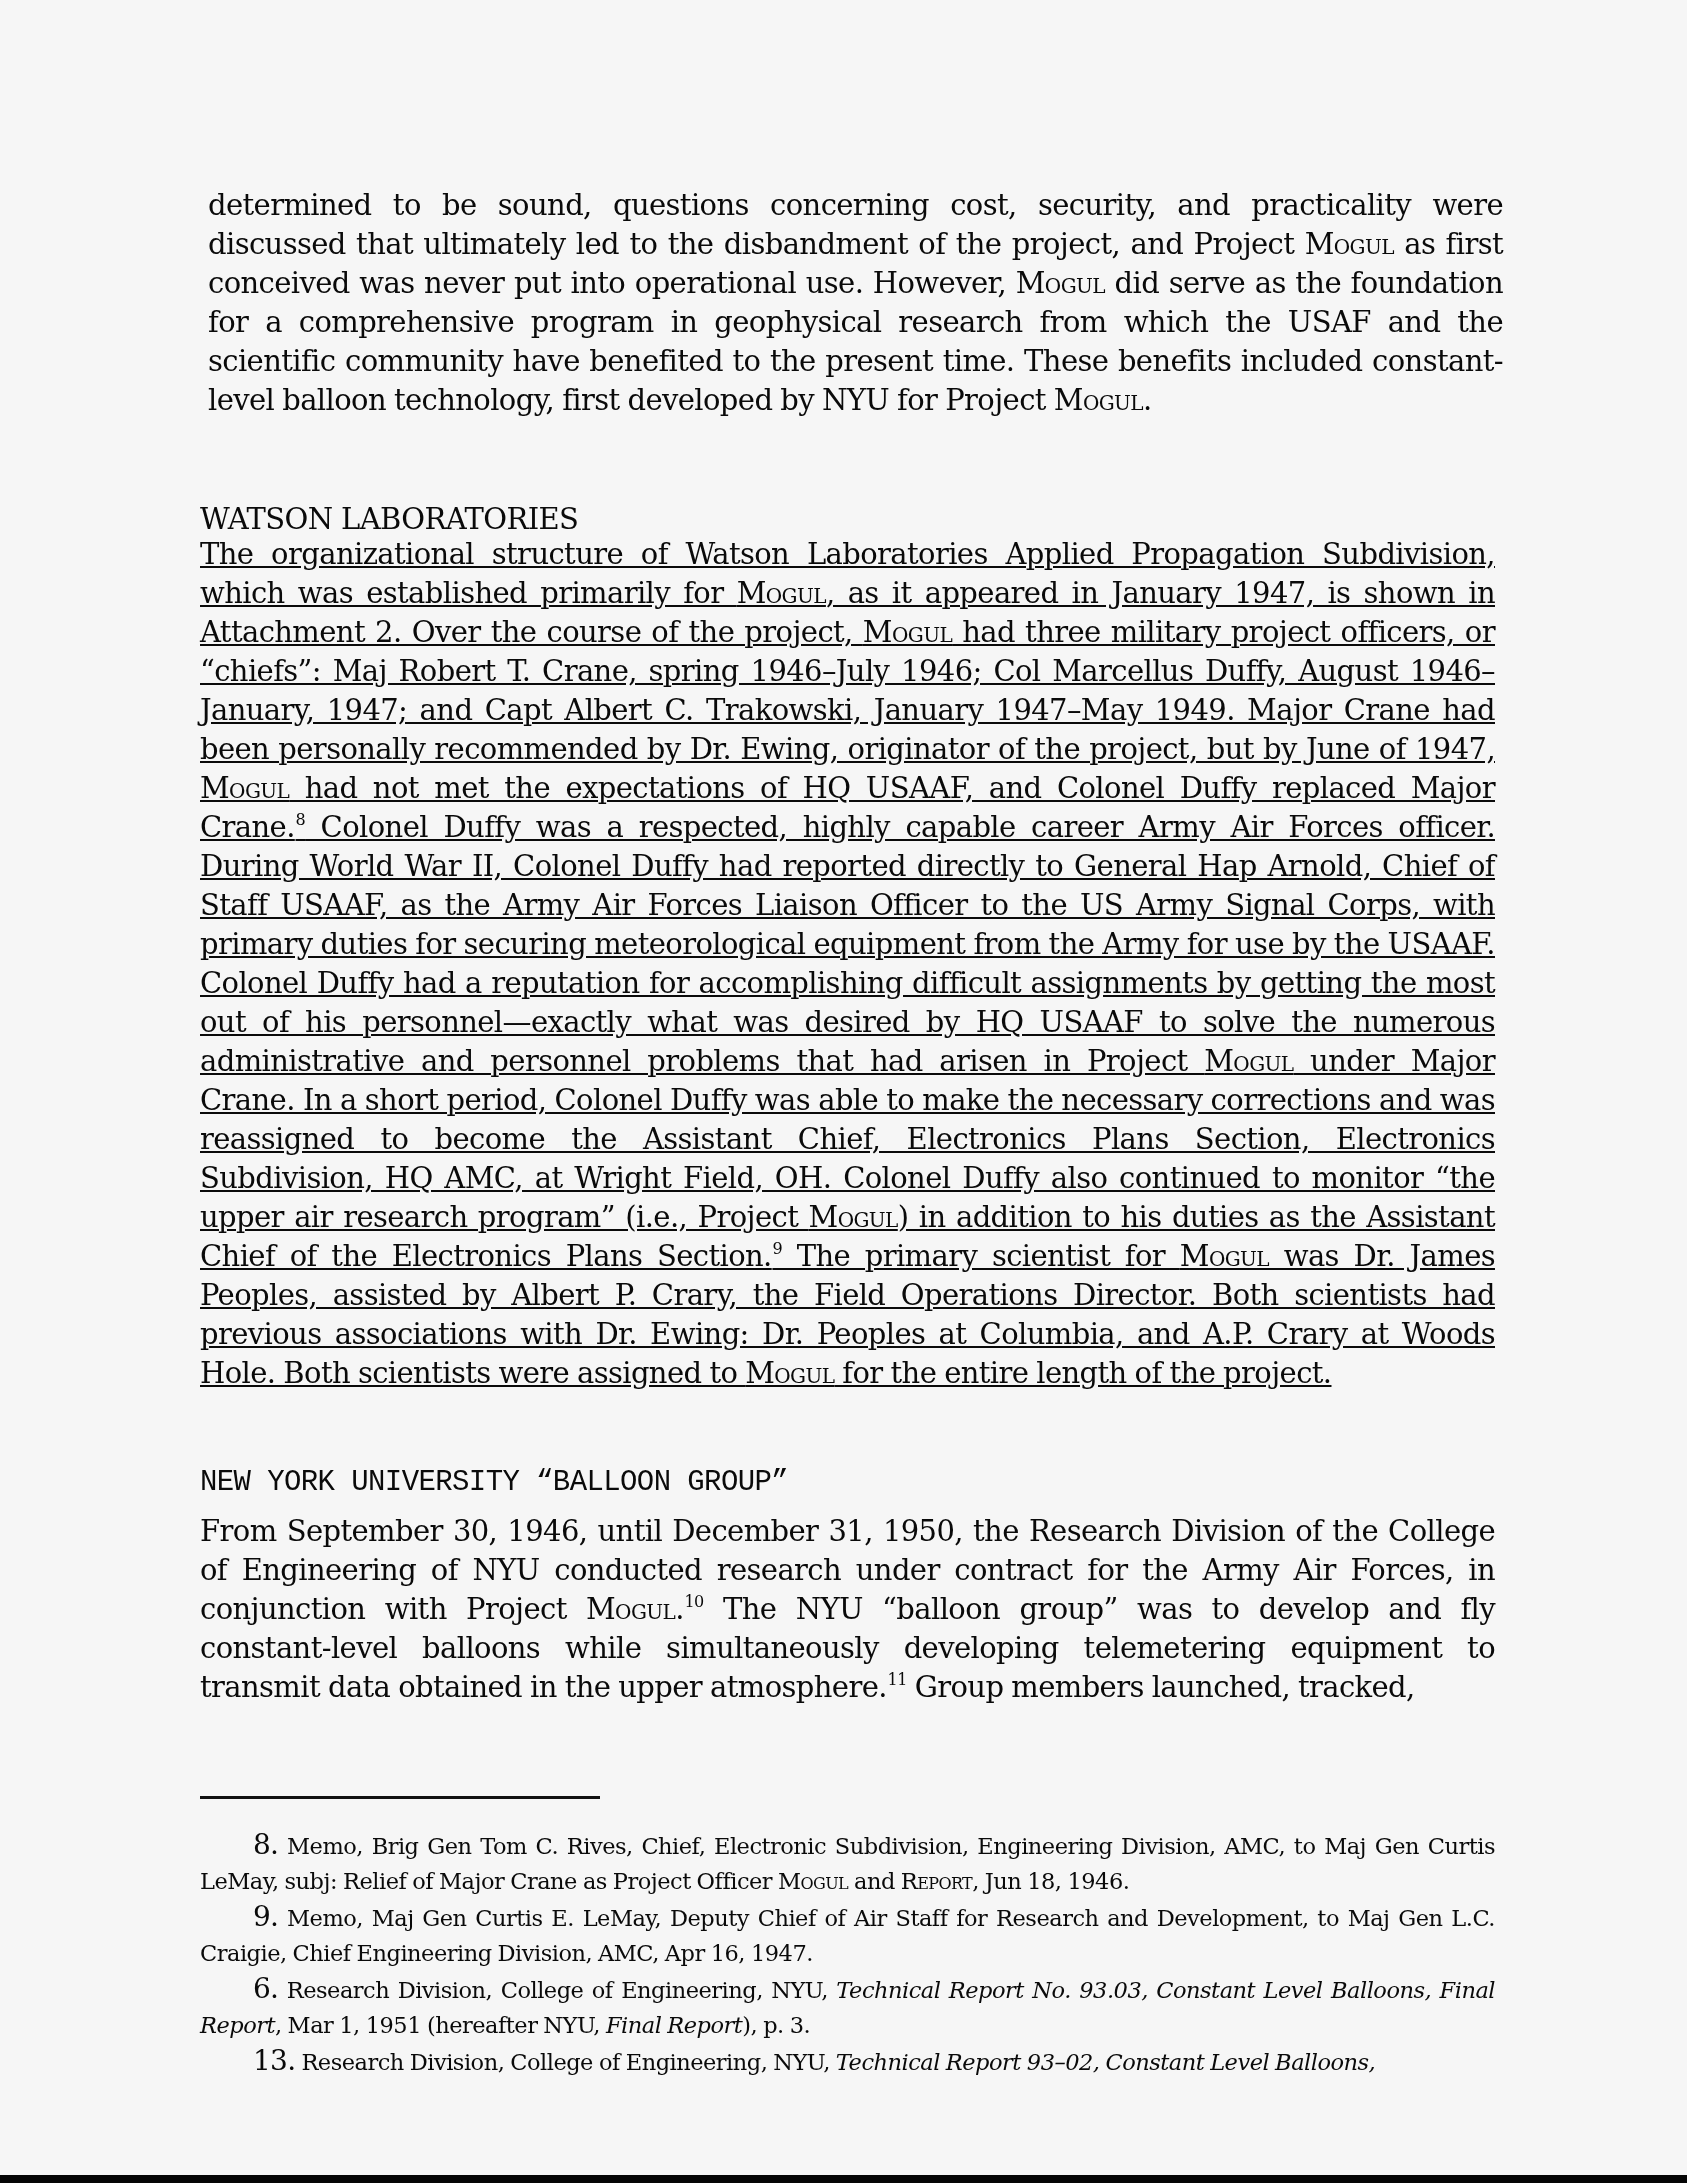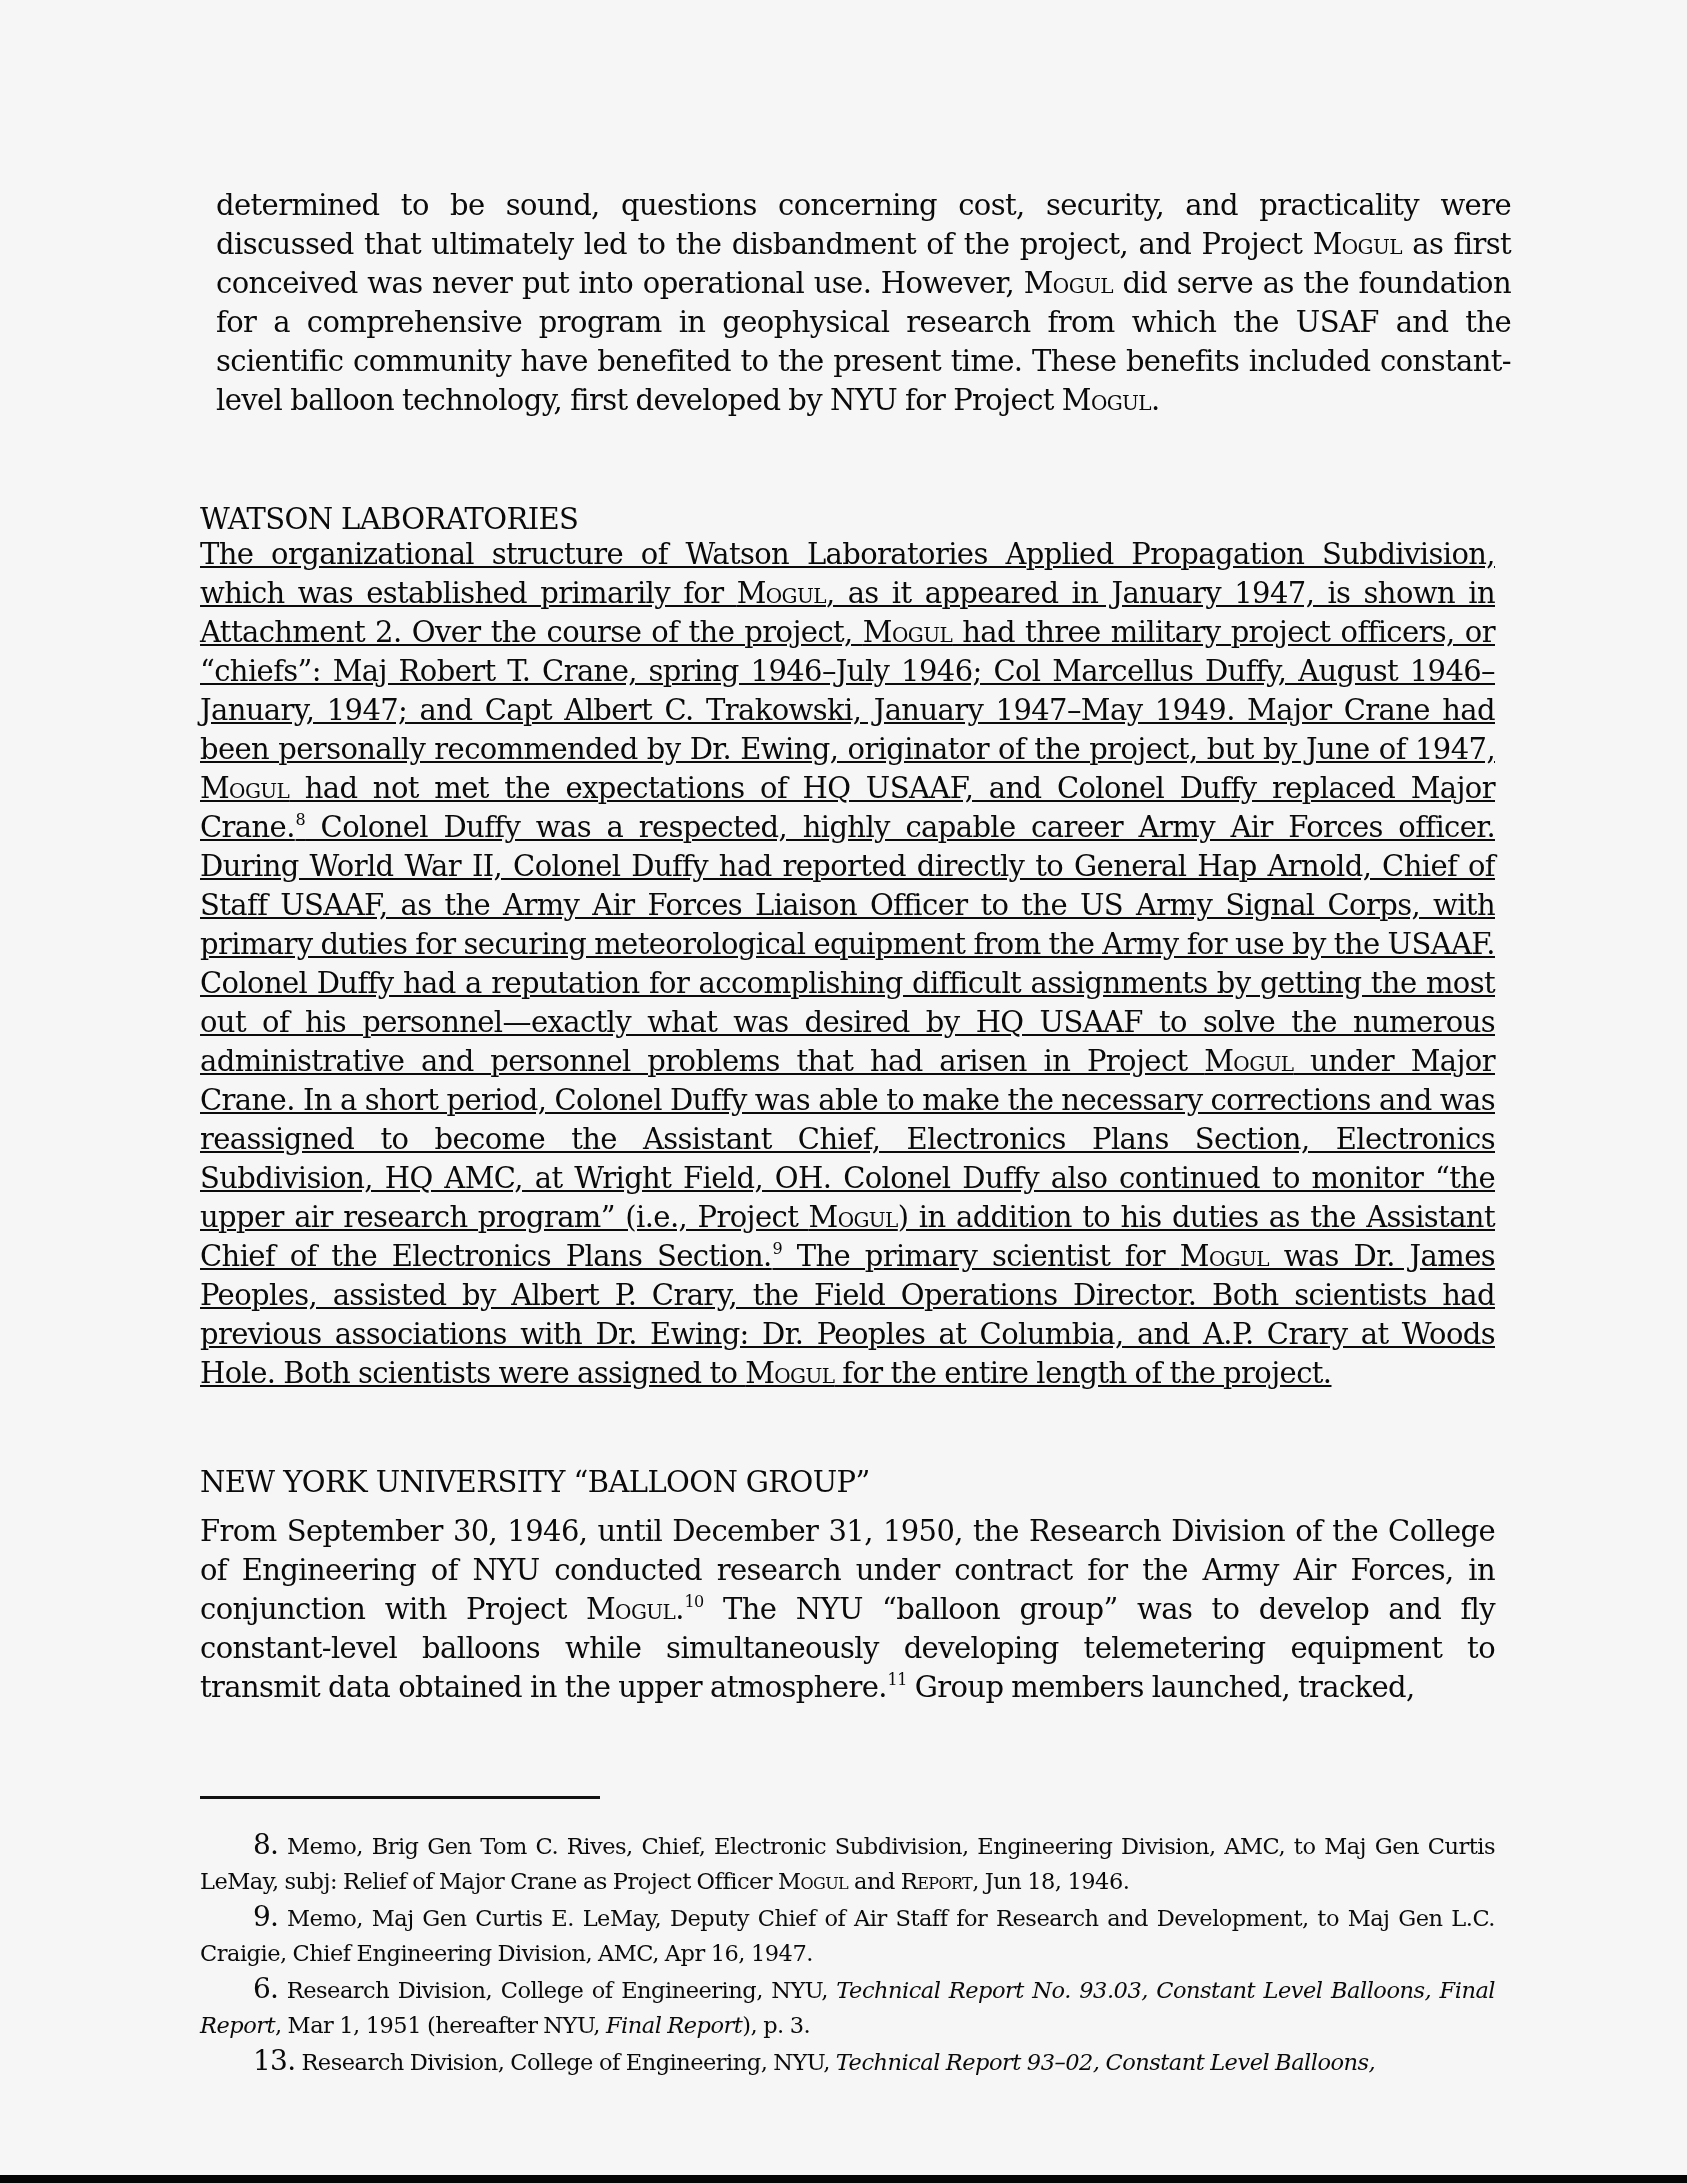--- a/index.html
+++ b/index.html
@@ -24,35 +24,35 @@
   .body-text {
     font-family: "DejaVu Serif", "Liberation Serif", serif;
     font-size: 29px;
     line-height: 39px;
     text-align: justify;
     text-align-last: left;
     letter-spacing: -0.6px;
     word-spacing: -0.7px;
     margin: 0;
   }
-  .para1 { position: absolute; top: 186px; left: 16px; width: 1295px; }
+  .para1 { position: absolute; top: 186px; left: 8px; width: 1295px; }
   .heading {
     position: absolute;
     left: 0;
     font-family: "DejaVu Serif", "Liberation Serif", serif;
     font-size: 29px;
     line-height: 39px;
     letter-spacing: -0.6px;
     margin: 0;
     font-weight: normal;
     white-space: nowrap;
   }
   .h-watson { top: 458px; margin-top: 42px; }
   .para2 { position: absolute; top: 535px; left: 0; width: 1295px; text-decoration: underline; }
-  .h-nyu { top: 1463px; }
+  .h-nyu { top: 1463px; font-family: Liberation Mono, monospace; }
   .para3 { position: absolute; top: 1512px; left: 0; width: 1295px; }
   .sc {
     font-variant: small-caps;
     letter-spacing: -0.6px;
   }
   sup.fn {
     font-size: 16px;
     line-height: 0;
     vertical-align: 12px;
     margin-left: 0.7px;

